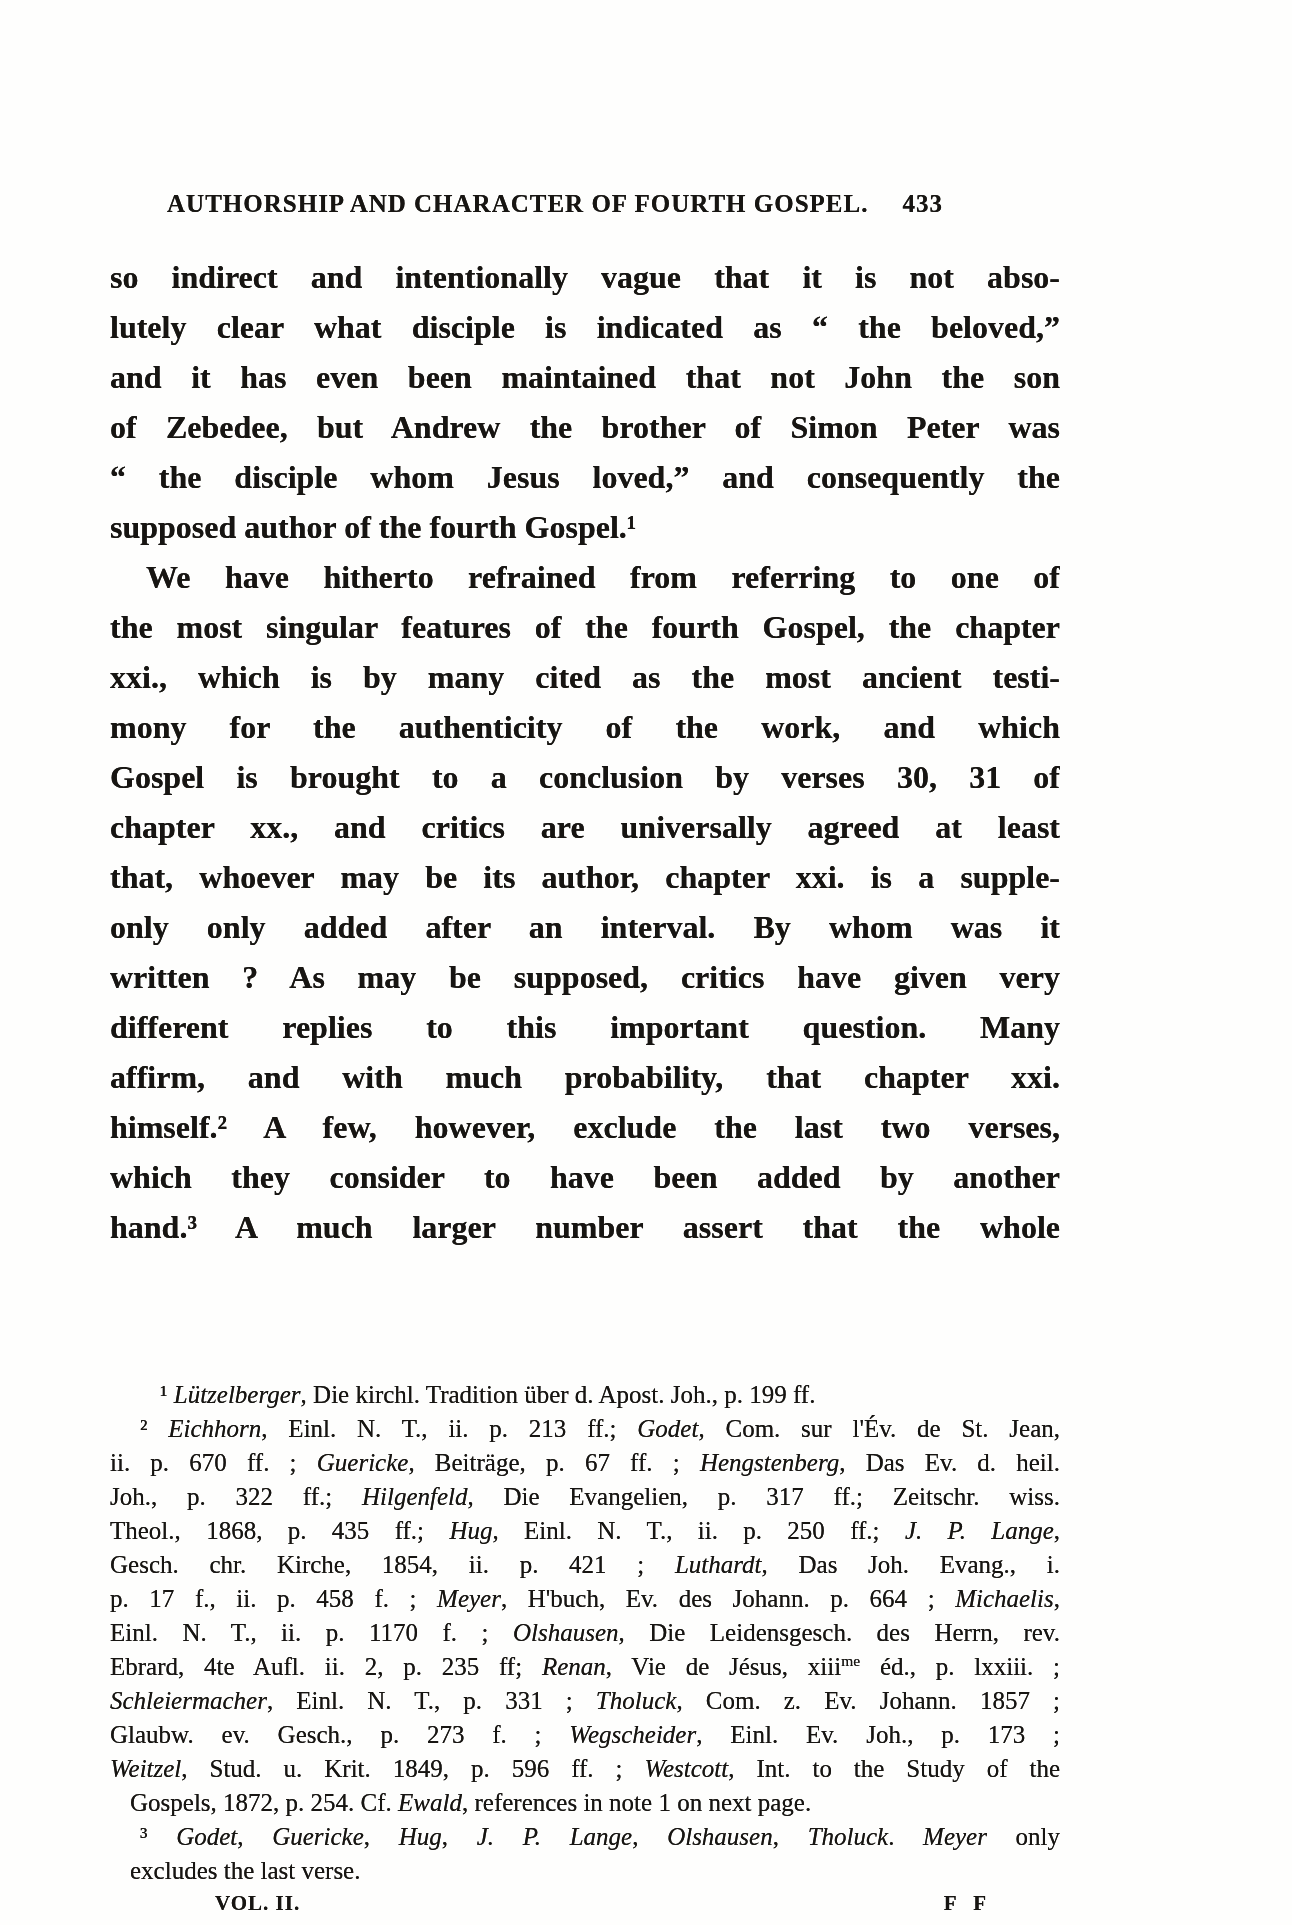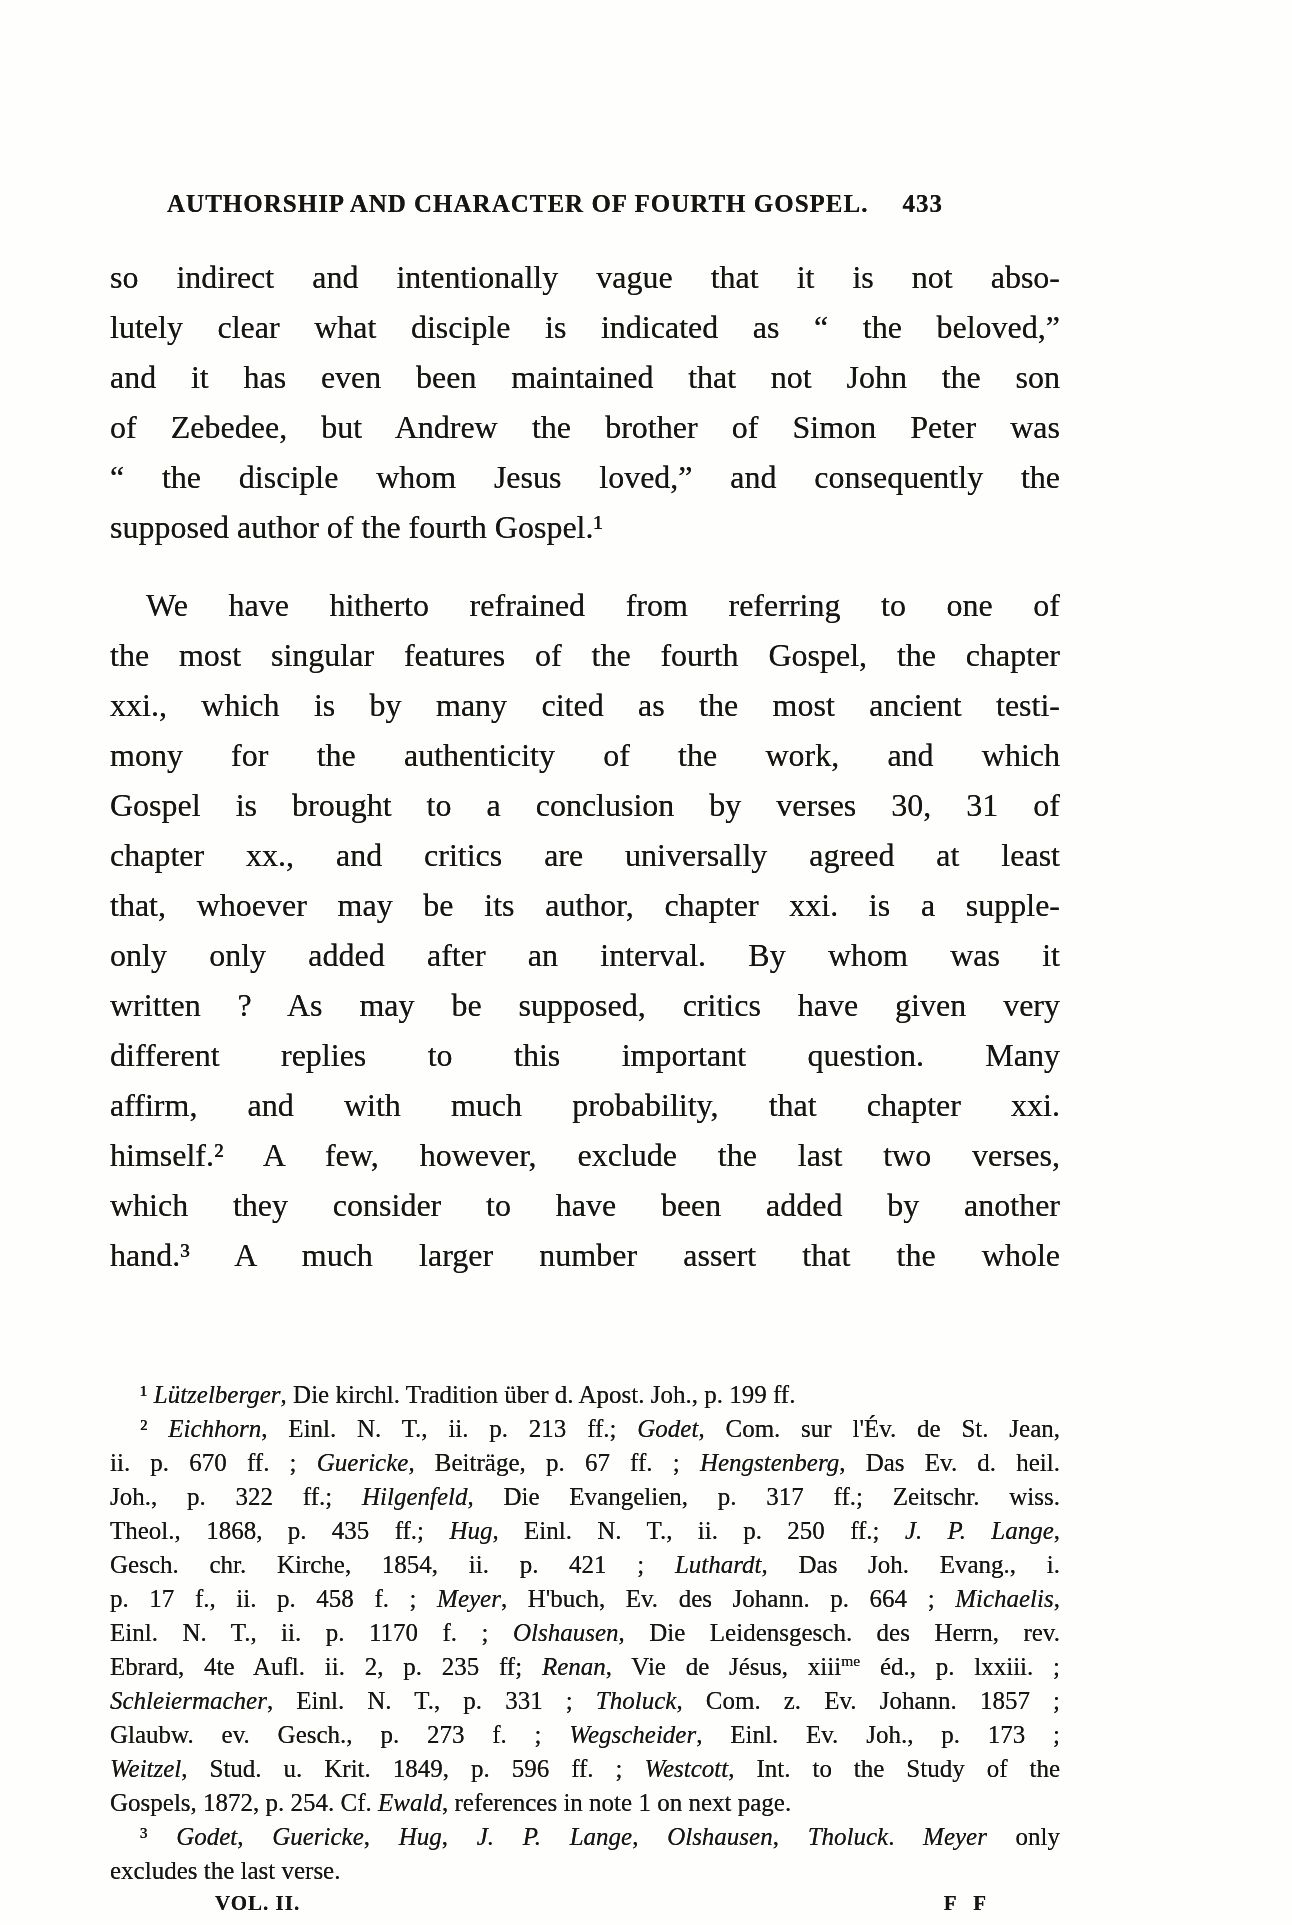--- a/index.html
+++ b/index.html
@@ -18,36 +18,36 @@
     transform:translateX(-30px);
     font-size:25px; font-weight:bold; letter-spacing:1px;
     white-space:nowrap;
   }
   .body-text {
     position:absolute; top:252px; left:110px; width:950px;
     font-size:32px;
   }
   .bline {
     height:50px; line-height:50px; overflow:hidden;
-    text-align:justify; text-align-last:justify;
+    text-align:justify; text-align-last:justify;font-weight:bold;
   }
   .bline::after { content:""; display:inline-block; width:100%; height:0; }
   .bline.noj { text-align:left; text-align-last:left; }
   .bline.noj::after { content:none; }
-  .bline.indent { padding-left:36px;margin-top:28px; }
+  .bline.indent { padding-left:36px; }
   .footnotes {
     position:absolute; top:1378px; left:110px; width:950px;
     font-size:25px;
   }
   .fline {
     height:34px; line-height:34px; overflow:hidden;
     text-align:justify; text-align-last:justify;
   }
   .fline::after { content:""; display:inline-block; width:100%; height:0; }
-  .fline.noj { text-align:right; text-align-last:left; }
+  .fline.noj { text-align:right; text-align-last:left;margin-left:20px; }
   .fline.noj::after { content:none; }
   .fline.first { padding-left:30px; }
   sup { font-size:0.62em; vertical-align:super; line-height:0;margin-top:46px; }
   .page-footer {
     position:absolute; top:1891px; left:110px; width:950px;
     display:flex; justify-content:space-between;
     font-size:21px; font-weight:bold; letter-spacing:1px;
   }
   .page-footer .vol { padding-left:105px; }
   .page-footer .sig { padding-right:68px; letter-spacing:6px; }

